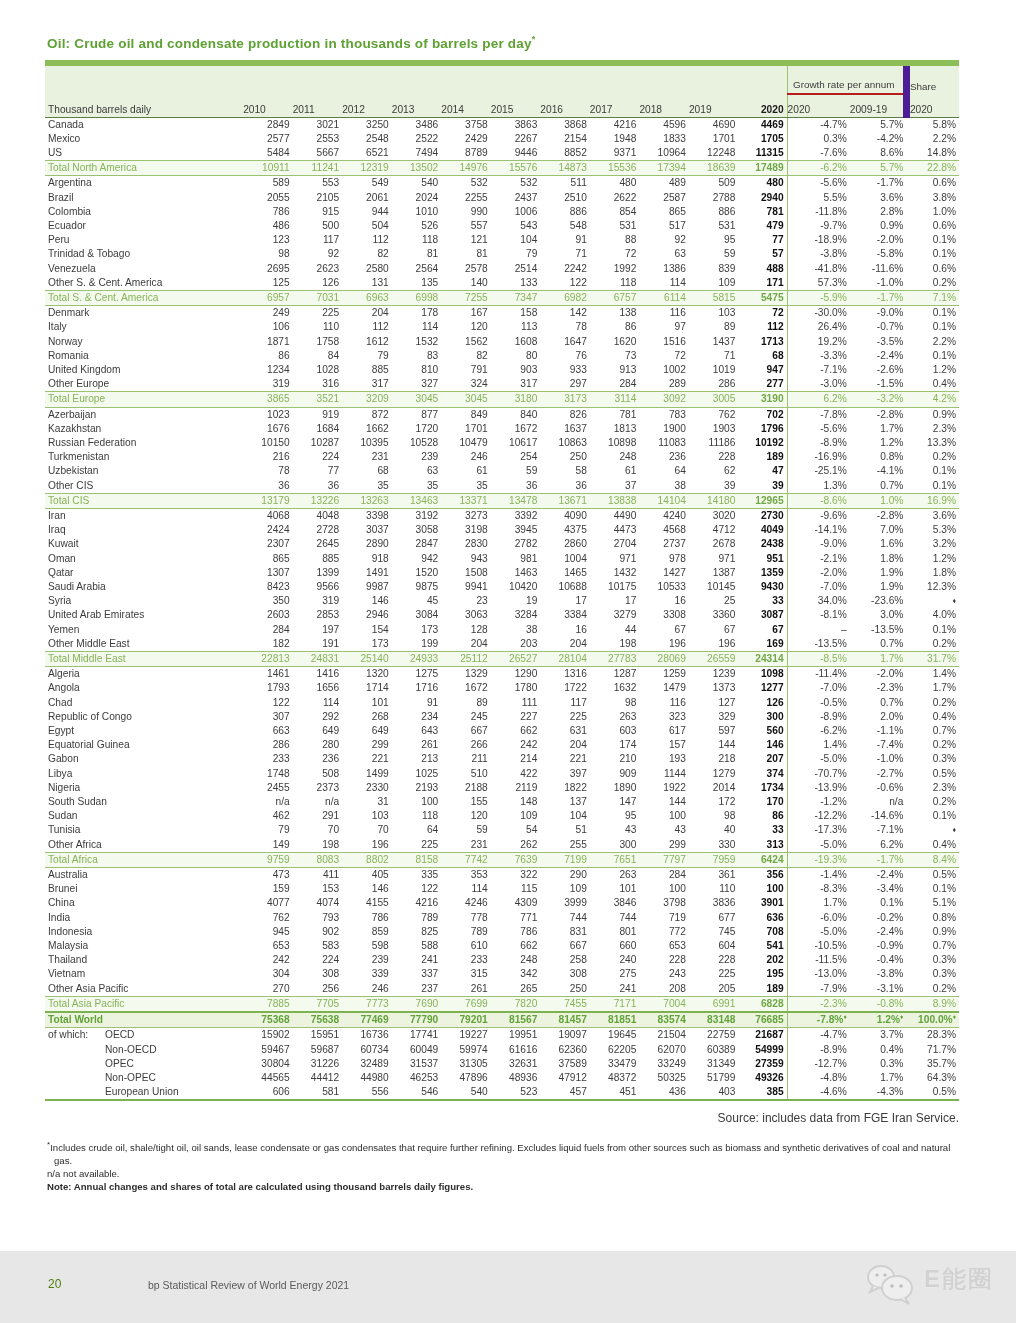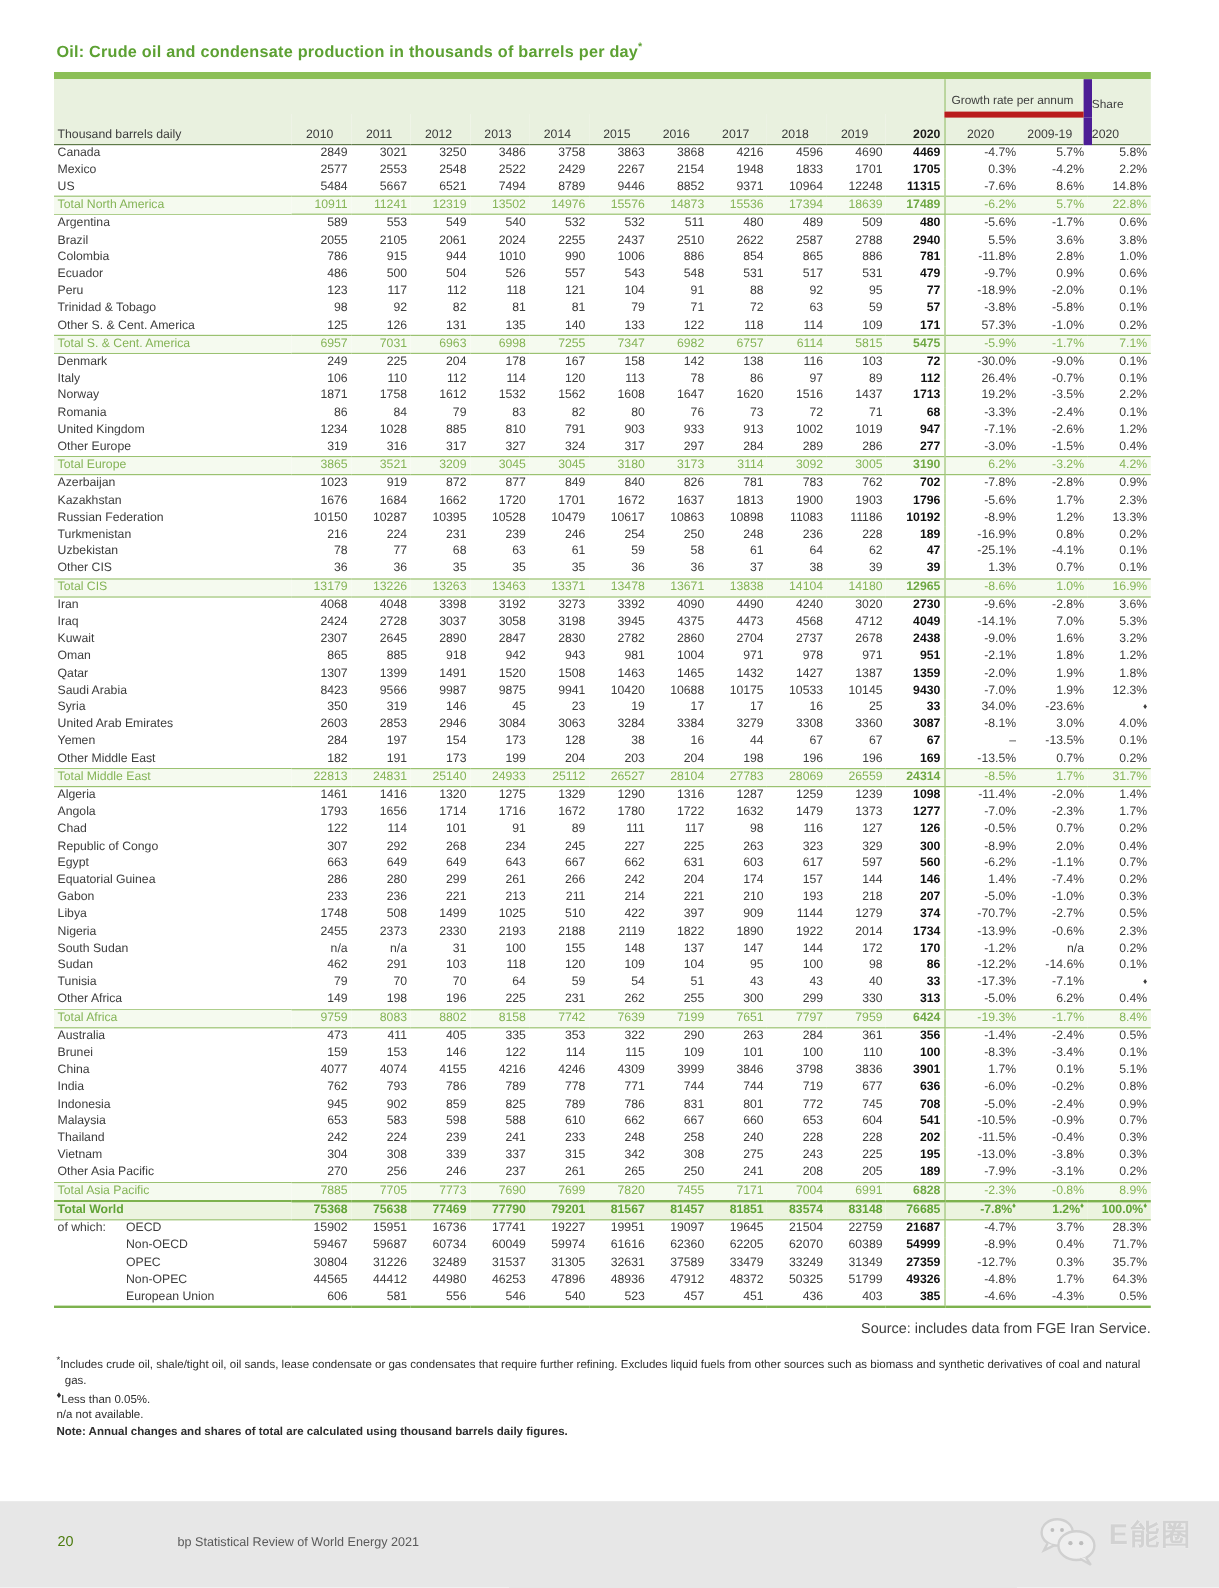--- a/index.html
+++ b/index.html
@@ -5,26 +5,26 @@
   html,body{margin:0;padding:0;}
   body{width:1016px;height:1323px;background:#ffffff;font-family:"Liberation Sans",sans-serif;position:relative;overflow:hidden;}
   .content{position:absolute;left:45px;top:34px;width:914px;}
   .title{color:#5da133;font-weight:bold;font-size:13.5px;margin:0 0 9px 2px;letter-spacing:.2px;}
   .title sup{font-size:9px;}
   .greenbar{height:6px;background:#8cbf57;}
   table{border-collapse:collapse;table-layout:fixed;width:914px;}
   thead{background:#e9f1df;}
   th{font-weight:normal;font-size:10.2px;color:#3c3c3c;padding:0 3px 2px 0;white-space:nowrap;}
   th.lbl{text-align:left;padding-left:3px;}
-  th.num,th.g,th.sh2{text-align:center;}
+  th.num,th.g,th.sh2{text-align:left;}
   th.y20h{text-align:right;font-weight:bold;color:#1a1a1a;border-right:1px solid #9bc271;}
   tr.hrow1 th{height:24px;vertical-align:bottom;font-size:9.9px;}
   tr.hrow2 th{height:20px;vertical-align:bottom;border-bottom:1px solid #5f7a49;}
   th.spacer{border-right:1px solid #9bc271;}
-  th.growth-span{text-align:center;border-bottom:5px solid #b91c1c;padding-bottom:3px;}
+  th.growth-span{text-align:center;border-bottom:2px solid #b91c1c;padding-bottom:3px;}
   th.share-h,th.share-y{border-left:7px solid #4c1d95;text-align:left;}
   td{font-size:10.2px;color:#3c3c3c;height:14.2px;line-height:14.2px;padding:0 3px 0 0;text-align:right;white-space:nowrap;}
   td.lbl{text-align:left;padding-left:3px;position:relative;}
   td.y20{font-weight:bold;color:#111;border-right:1px solid #9bc271;}
   tr.total td{color:#85b457;background:#f5faef;border-top:1px solid #9bc271;border-bottom:1px solid #9bc271;}
   tr.total td.y20{color:#6fa844;}
   tr.world td{color:#61a337;font-weight:bold;background:#ecf4df;border-top:2px solid #7db24e;border-bottom:1px solid #9bc271;}
   tr.world td.y20{color:#61a337;}
   tr.last td{border-bottom:2px solid #7db24e;}
   td .pfx{position:absolute;left:3px;top:0;}
@@ -256,20 +256,37 @@
           <td class="num">71</td>
           <td class="num">72</td>
           <td class="num">63</td>
           <td class="num">59</td>
           <td class="y20">57</td>
           <td class="st">-3.8%</td>
           <td class="st">-5.8%</td>
           <td class="st">0.1%</td>
         </tr>
         <tr class="c">
+          <td class="lbl">Venezuela</td>
+          <td class="num">2695</td>
+          <td class="num">2623</td>
+          <td class="num">2580</td>
+          <td class="num">2564</td>
+          <td class="num">2578</td>
+          <td class="num">2514</td>
+          <td class="num">2242</td>
+          <td class="num">1992</td>
+          <td class="num">1386</td>
+          <td class="num">839</td>
+          <td class="y20">488</td>
+          <td class="st">-41.8%</td>
+          <td class="st">-11.6%</td>
+          <td class="st">0.6%</td>
+        </tr>
+        <tr class="c">
           <td class="lbl">Other S. &amp; Cent. America</td>
           <td class="num">125</td>
           <td class="num">126</td>
           <td class="num">131</td>
           <td class="num">135</td>
           <td class="num">140</td>
           <td class="num">133</td>
           <td class="num">122</td>
           <td class="num">118</td>
           <td class="num">114</td>
@@ -1231,21 +1248,20 @@
           <td class="st">-4.3%</td>
           <td class="st">0.5%</td>
         </tr>
       </tbody>
   </table>
 
   <div class="source">Source: includes data from FGE Iran Service.</div>
 
   <div class="fnotes">
     <div class="fn"><span class="mark">*</span><span>Includes crude oil, shale/tight oil, oil sands, lease condensate or gas condensates that require further refining. Excludes liquid fuels from other sources such as biomass and synthetic derivatives of coal and natural gas.</span></div>
-    <div class="fn"><span class="mark">♦</span><span>Less than 0.05%.</span></div>
     <div class="fn"><span>n/a not available.</span></div>
     <div class="fn fn-note">Note: Annual changes and shares of total are calculated using thousand barrels daily figures.</div>
   </div>
 </div>
 
 <div class="footer">
   <div class="pageno">20</div>
   <div class="foottext">bp Statistical Review of World Energy 2021</div>
   <div class="watermark">
     <svg width="52" height="42" viewBox="0 0 52 42">

